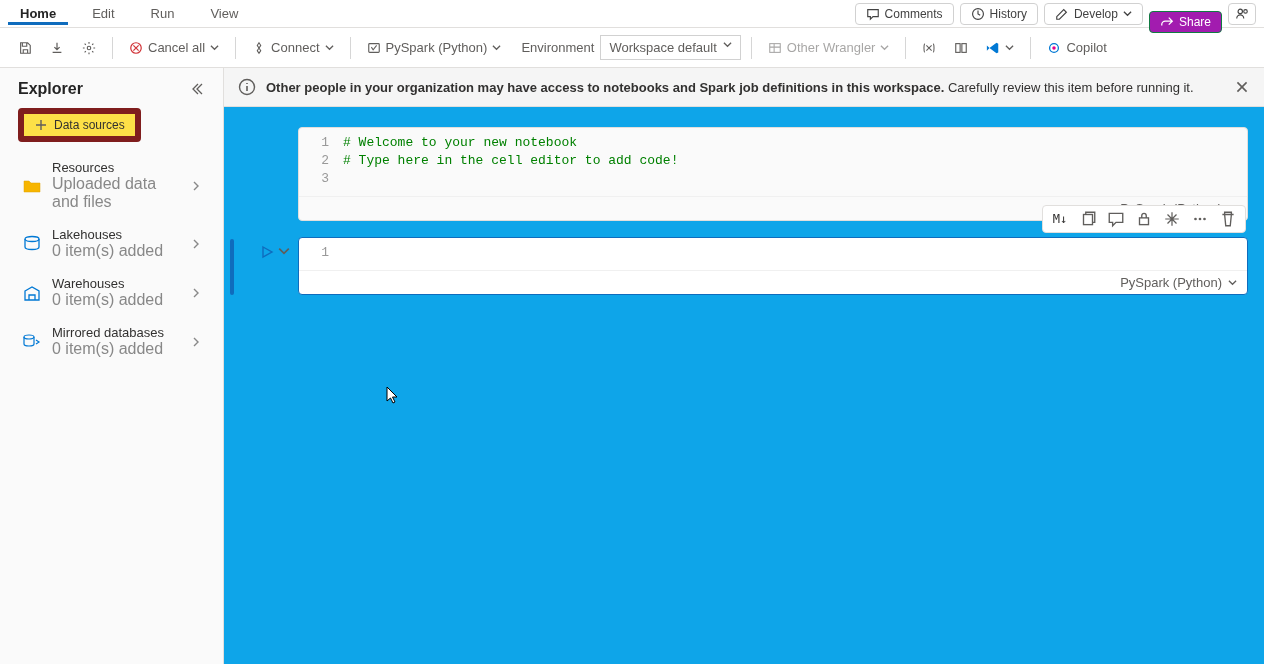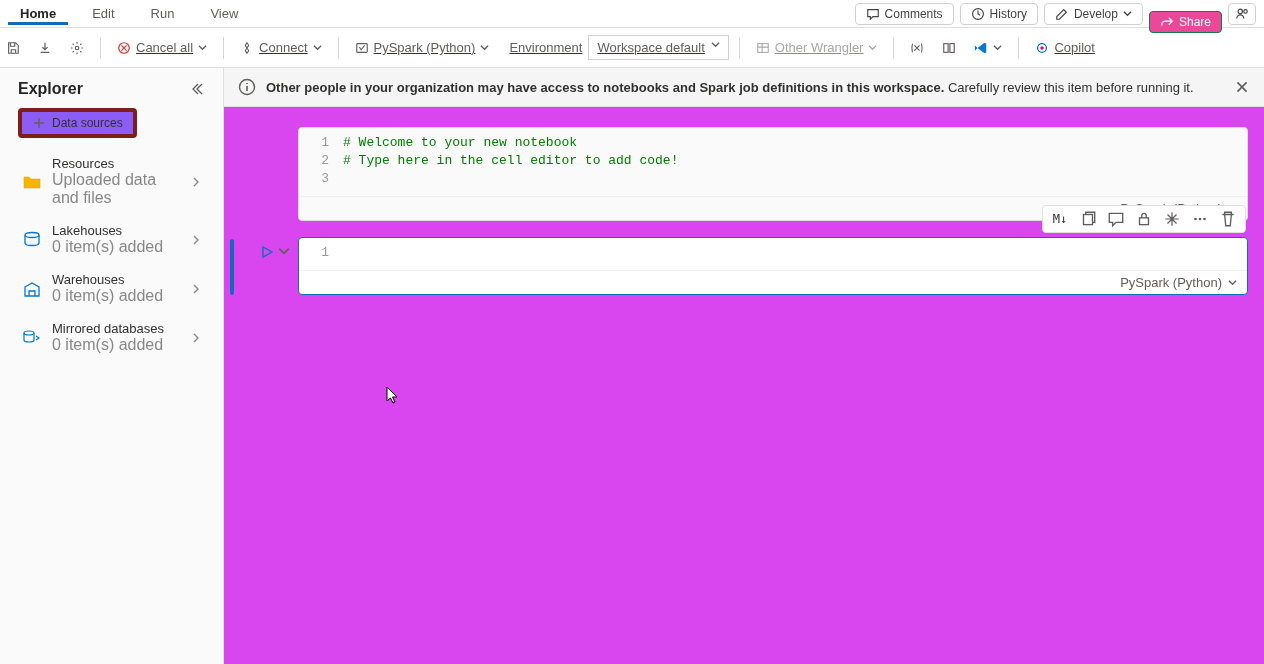--- a/index.html
+++ b/index.html
@@ -47,39 +47,38 @@
   gap: 5px;
   padding: 3px 10px;
   border: 1px solid #d1d1d1;
   border-radius: 4px;
   background: #fff;
   font-size: 12px;
   color: #424242;
   cursor: pointer;
 }
 .top-btn.share {
-  background: #ec4899;
+  background: #a21caf;
   color: #fff;
   border-color: #107c41;
   margin-top: 16px;
 }
 .top-btn.icon-only {
   padding: 3px 6px;
 }
 .ico { display: inline-flex; width: 14px; height: 14px; }
 
 
 .toolbar {
   display: flex;
   align-items: center;
   height: 40px;
-  padding: 0 0;
+  padding: 0 12px;
   gap: 6px;
   border-bottom: 1px solid #e1dfdd;
-  text-decoration: underline;
 }
 .tb-btn {
   display: inline-flex;
   align-items: center;
   gap: 5px;
   padding: 5px 6px;
   color: #605e5c;
   cursor: pointer;
   font-size: 13px;
   border-radius: 3px;
@@ -128,24 +127,24 @@
 }
 .collapse-ico {
   width: 16px; height: 16px;
   cursor: pointer;
   color: #605e5c;
 }
 .data-sources-btn {
   display: inline-flex;
   align-items: center;
   gap: 6px;
-  border: 4px solid #7f1d1d;
+  border: 6px solid #7f1d1d;
   border-radius: 4px;
   padding: 4px 10px;
-  background: #8b5cf6;
+  background: #fde047;
   font-size: 12px;
   cursor: pointer;
 }
 .side-item {
   display: flex;
   align-items: center;
   gap: 10px;
   padding: 8px 4px;
   cursor: pointer;
   border-radius: 4px;
@@ -157,21 +156,21 @@
   justify-content: center;
 }
 .side-labels { flex: 1; }
 .side-name { font-size: 13px; color: #323130; }
 .side-sub { font-size: 16px; color: #888; }
 .side-chev { color: #888; }
 
 
 .content {
   flex: 1;
-  background: #d946ef;
+  background: #0ea5e9;
   overflow-y: auto;
   padding-bottom: 20px;
 }
 .banner {
   display: flex;
   align-items: center;
   gap: 10px;
   background: #f5f5f5;
   padding: 10px 14px;
   border-bottom: 1px solid #e1dfdd;

